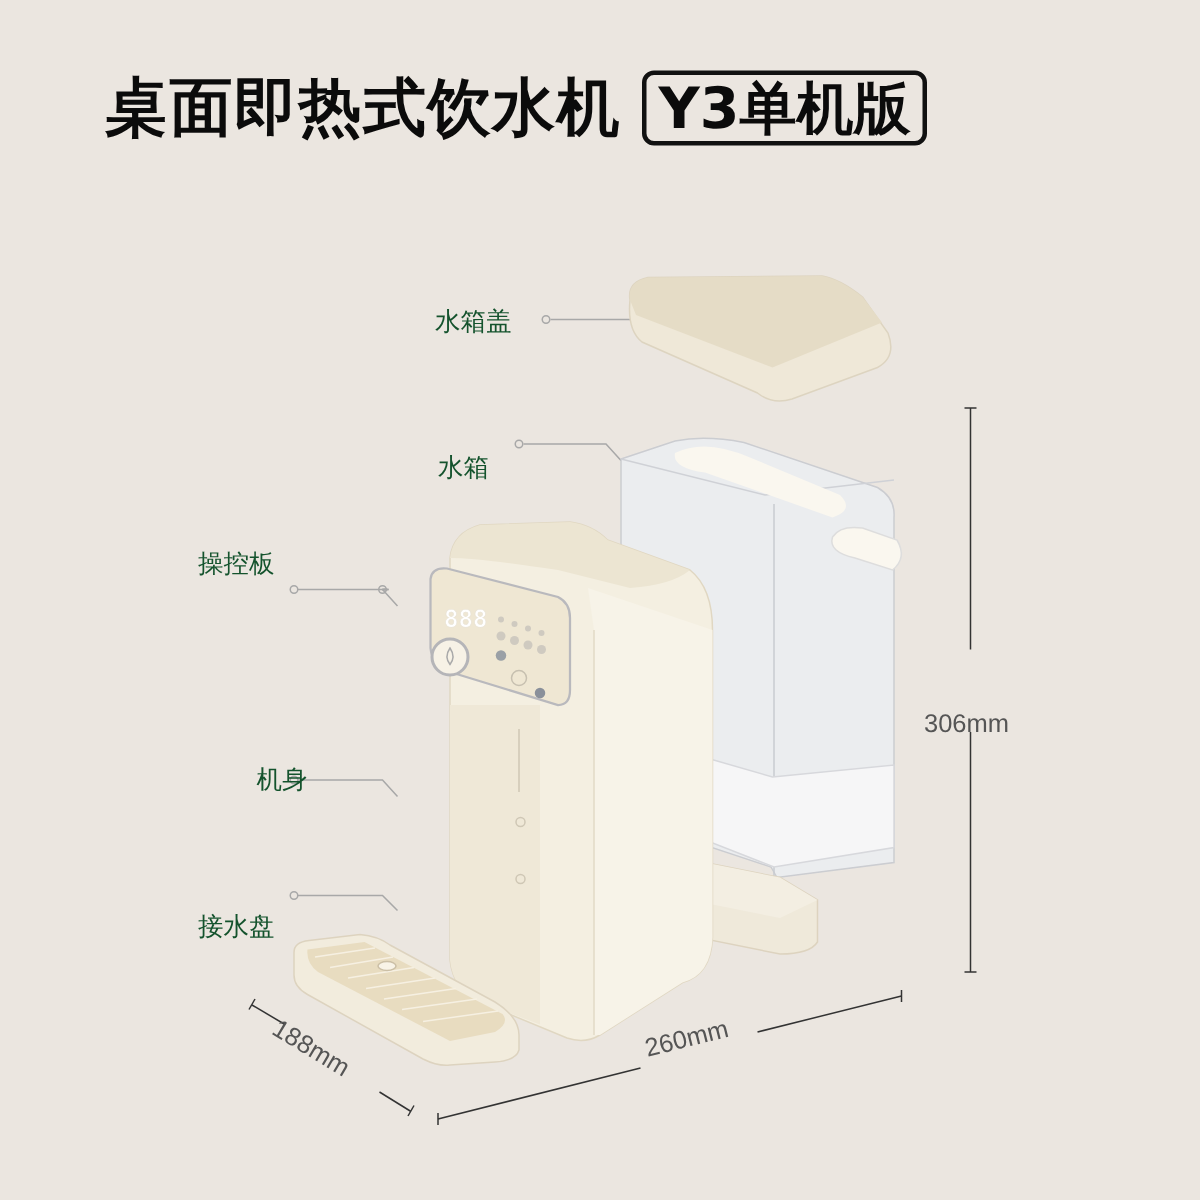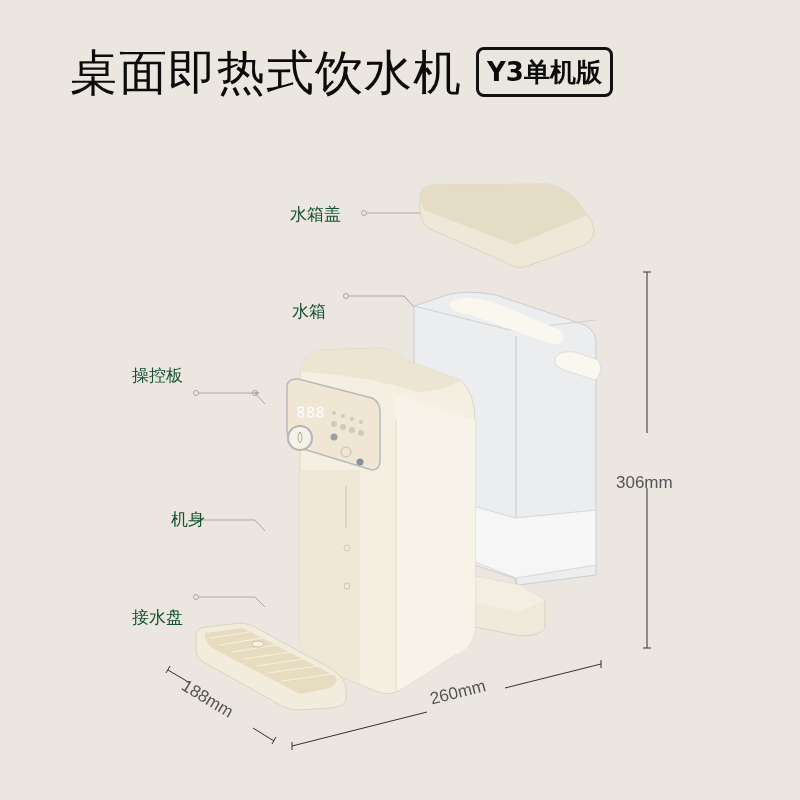--- a/index.html
+++ b/index.html
@@ -8,29 +8,29 @@
       background: #ebe6e0;
       font-family: "DejaVu Sans", "Liberation Sans", sans-serif;
       position: relative;
       color: #111;
     }
     .title-wrap {
       position: absolute; left: 70px; top: 44px; height: 56px;
       display: flex; align-items: center;
     }
     .title {
-      font-size: 48px; font-weight: normal; letter-spacing: 1px; color: #0b0b0b;
+      font-size: 42px; font-weight: bold; letter-spacing: 1px; color: #0b0b0b;
       line-height: 56px;
     }
     .badge {
       margin-left: 14px;
       border: 3px solid #111; border-radius: 8px;
       height: 44px; padding: 0 8px;
       display: flex; align-items: center;
-      font-size: 26px; font-weight: bold; color: #0b0b0b;
+      font-size: 38px; font-weight: bold; color: #0b0b0b;
     }
     .label {
       position: absolute; font-size: 17px; color: #14532d;
       white-space: nowrap;
     }
     .dim {
       position: absolute; font-size: 17px; color: #555;
       font-family: "Liberation Sans", sans-serif;
     }
     svg.scene { position: absolute; left: 0; top: 0; }

